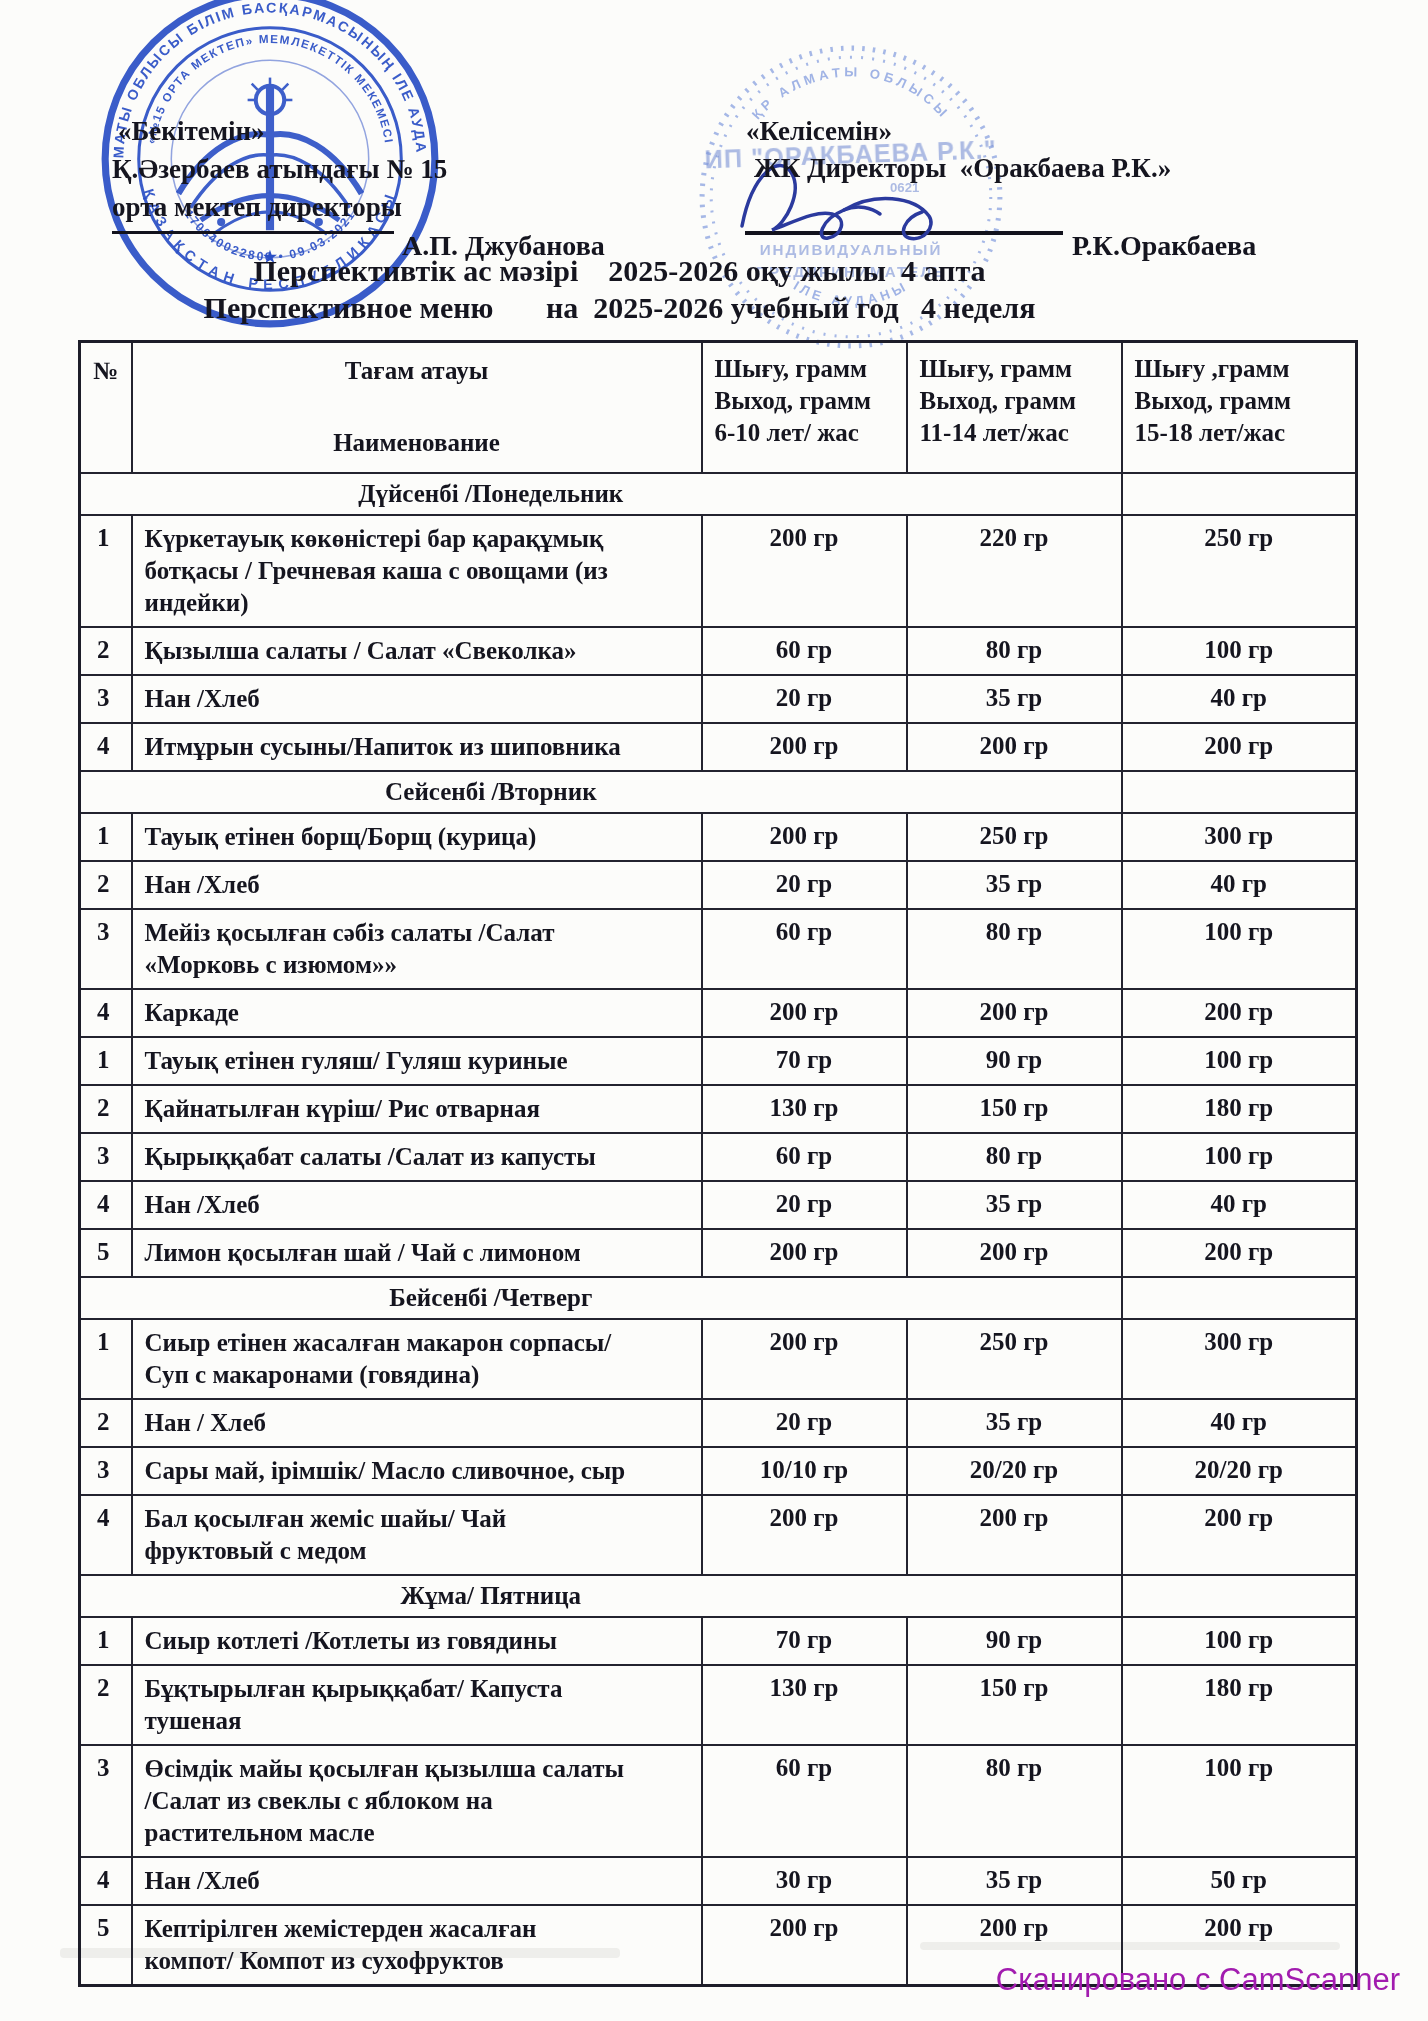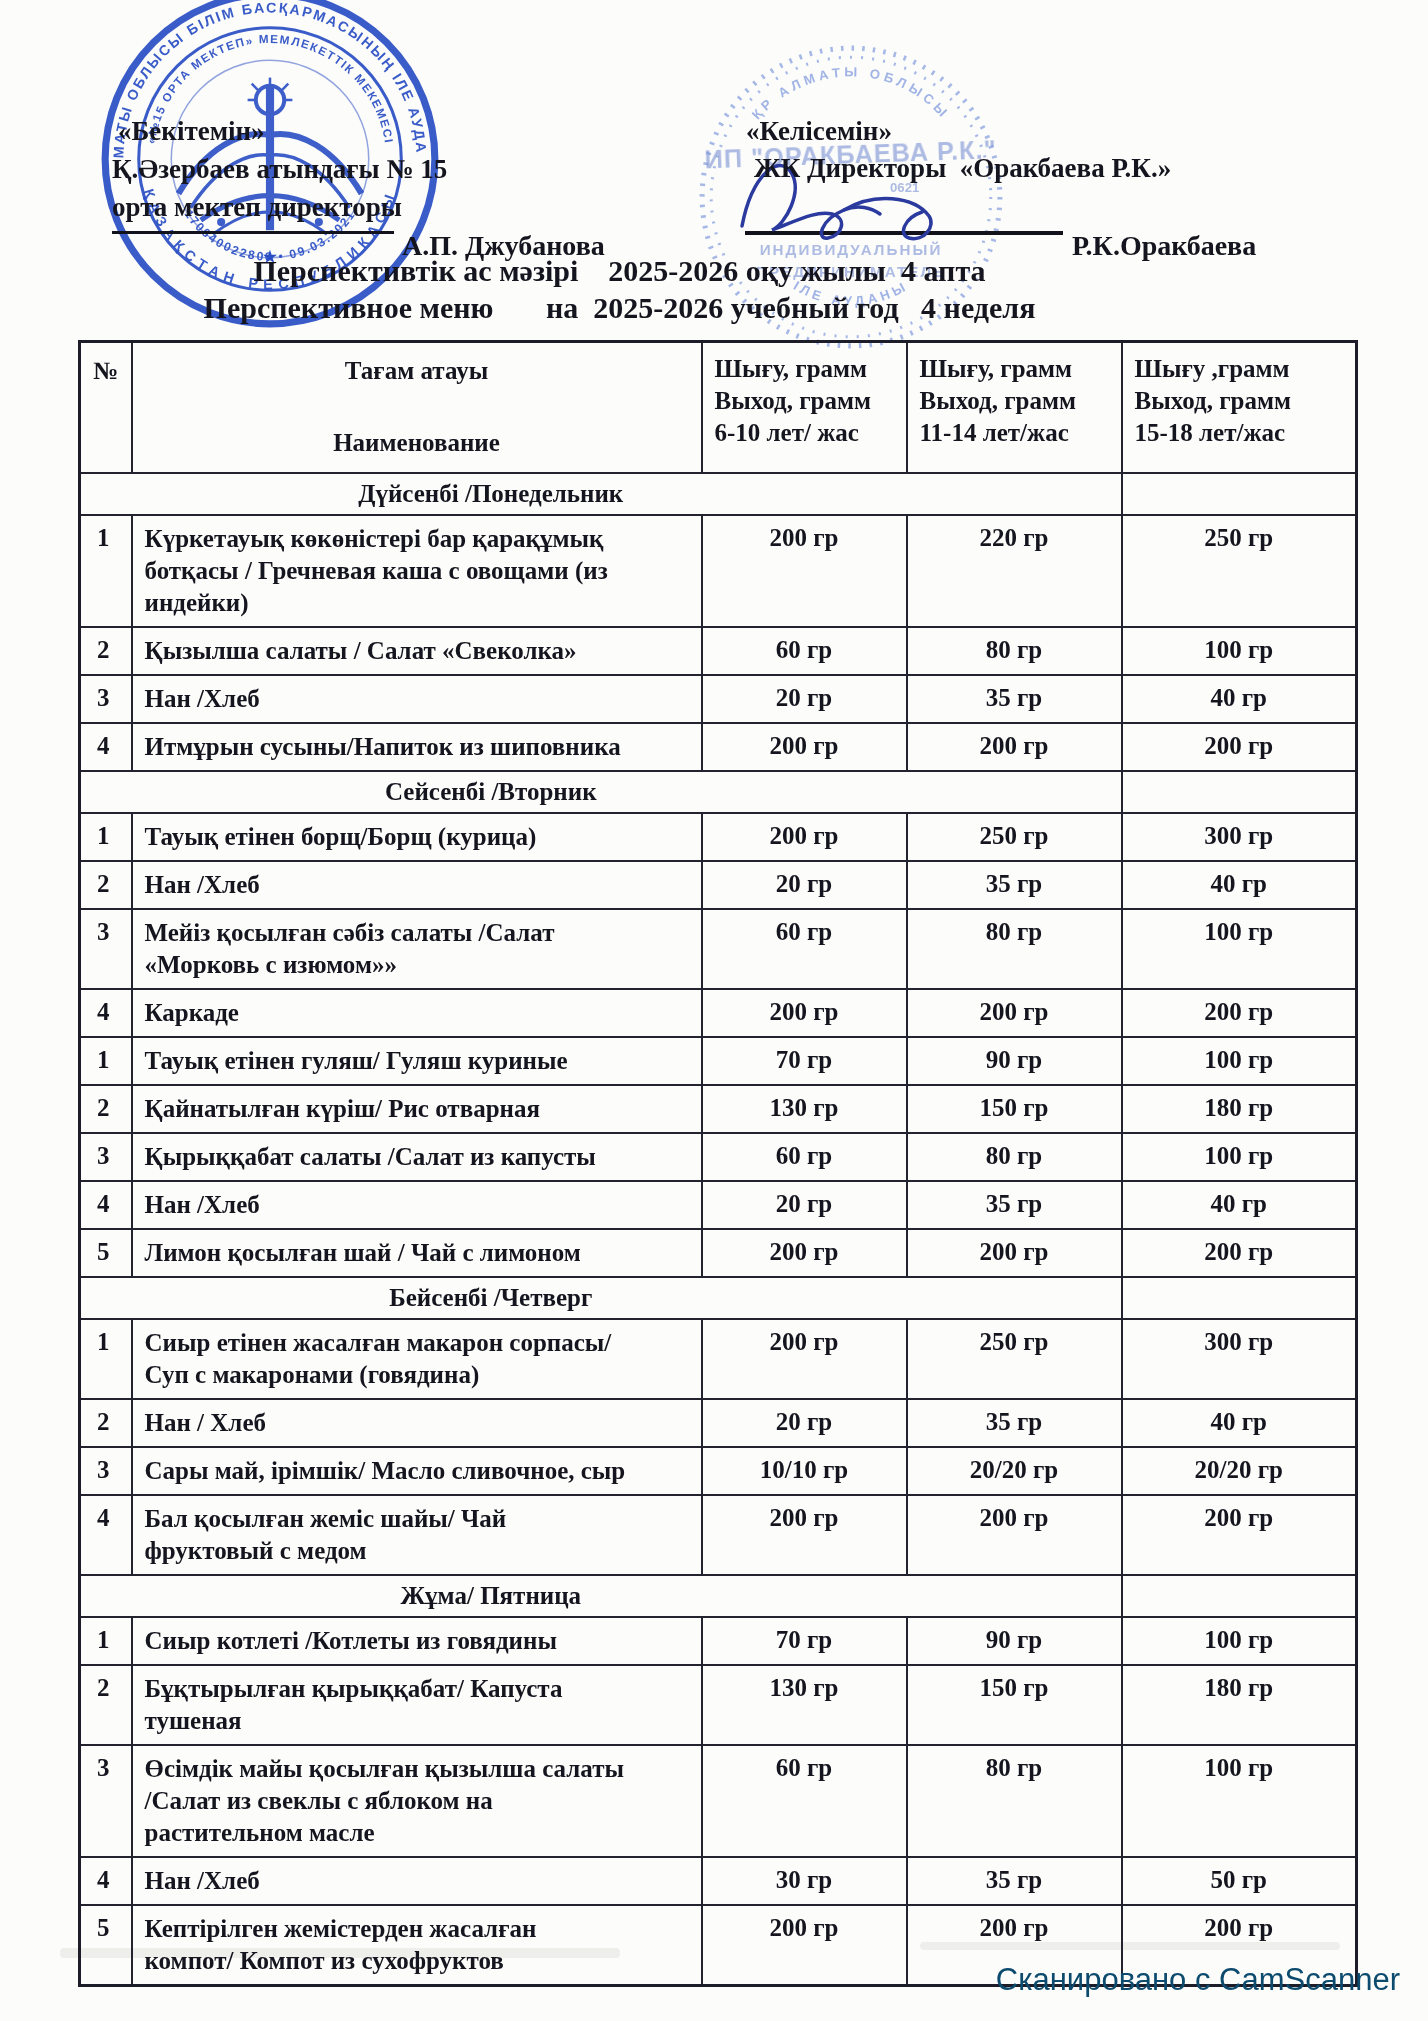--- a/index.html
+++ b/index.html
@@ -32,21 +32,21 @@
   .h-dish{text-align:center; padding-top:12px;}
   .h-dish .ru{margin-top:40px;}
   .h-age{padding:10px 0 6px 12px; font-size:25px;}
   .c-num{padding:6px 0 6px 16px;}
   .c-dish{padding:7px 70px 7px 12px;}
   .c-val{text-align:center; padding:6px 4px;}
   .day-label{text-align:center; padding:4px 220px 4px 0; font-size:26px;}
   
   .footer-scan{
     position:absolute; right:28px; top:1962px; z-index:30;
-    font-family:"Liberation Sans", sans-serif; font-size:31px; color:#0c4a6e;
+    font-family:"Liberation Sans", sans-serif; font-size:31px; color:#a21caf;
   }
   .artifact{position:absolute; background:#8a8a85; opacity:.12; border-radius:4px; z-index:5;}
 </style>
 </head>
 <body>
 
 <div class="page">
 
   <svg class="stamp" style="left:97px; top:-14px;" width="346" height="346" viewBox="0 0 340 340">
     <defs>

